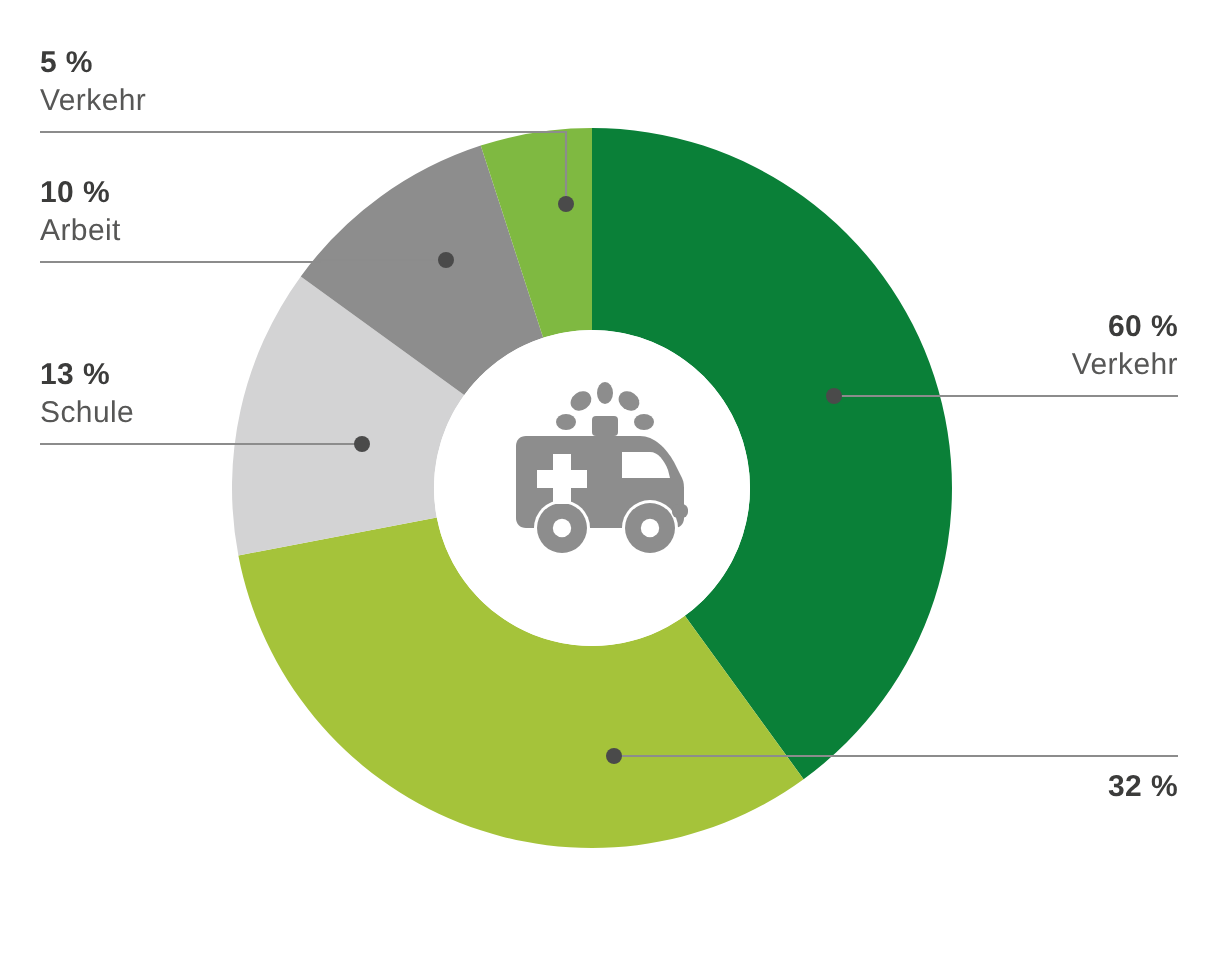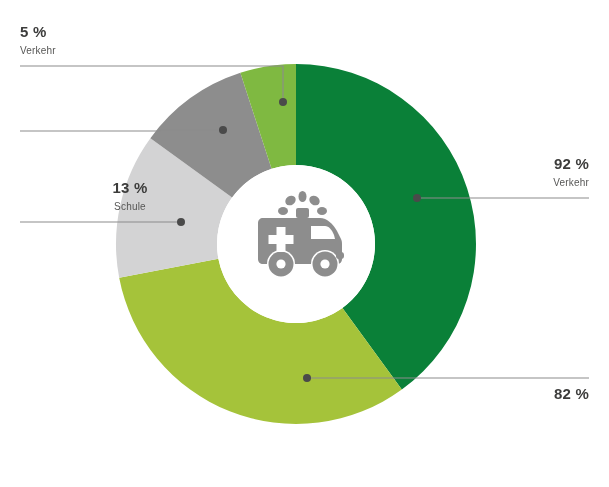--- a/index.html
+++ b/index.html
@@ -12,21 +12,21 @@
   }
   #stage{position:absolute;left:0;top:0;width:609px;height:487px;}
   svg.chart{position:absolute;left:0;top:0;width:609px;height:487px;display:block;}
 
   .lbl{position:absolute;}
   .lbl .pct{
     font-size:15px;font-weight:bold;color:#3c3c3b;
     line-height:19px;letter-spacing:0.2px;
   }
   .lbl .nm{
-    font-size:10px;font-weight:normal;color:#575756;
+    font-size:15px;font-weight:normal;color:#575756;
     line-height:20px;letter-spacing:0.2px;
   }
   .lbl.left{text-align:left;}
   .lbl.right{text-align:right;}
 </style>
 </head>
 <body>
 
 <div id="stage">
 
@@ -110,28 +110,32 @@
       <circle cx="417" cy="198" r="4"></circle>
       <circle cx="307" cy="378" r="4"></circle>
     </g>
   </svg>
 
   <div class="lbl left" style="left:20px;top:22px;width:220px;">
     <div class="pct">5 %</div>
     <div class="nm">Verkehr</div>
   </div>
 
+  <div class="lbl left" style="left:20px;top:87px;width:220px;">
+    <div class="pct">10 %</div>
+    <div class="nm">Arbeit</div>
+  </div>
 
-  <div class="lbl left" style="left:20px;top:178px;width:220px;text-align:center;">
+  <div class="lbl left" style="left:20px;top:178px;width:220px;">
     <div class="pct">13 %</div>
     <div class="nm">Schule</div>
   </div>
 
   <div class="lbl right" style="left:369px;top:154px;width:220px;">
-    <div class="pct">92 %</div>
+    <div class="pct">60 %</div>
     <div class="nm">Verkehr</div>
   </div>
 
   <div class="lbl right" style="left:369px;top:384px;width:220px;">
-    <div class="pct">82 %</div>
+    <div class="pct">32 %</div>
   </div>
 
 </div>
 
 </body></html>

